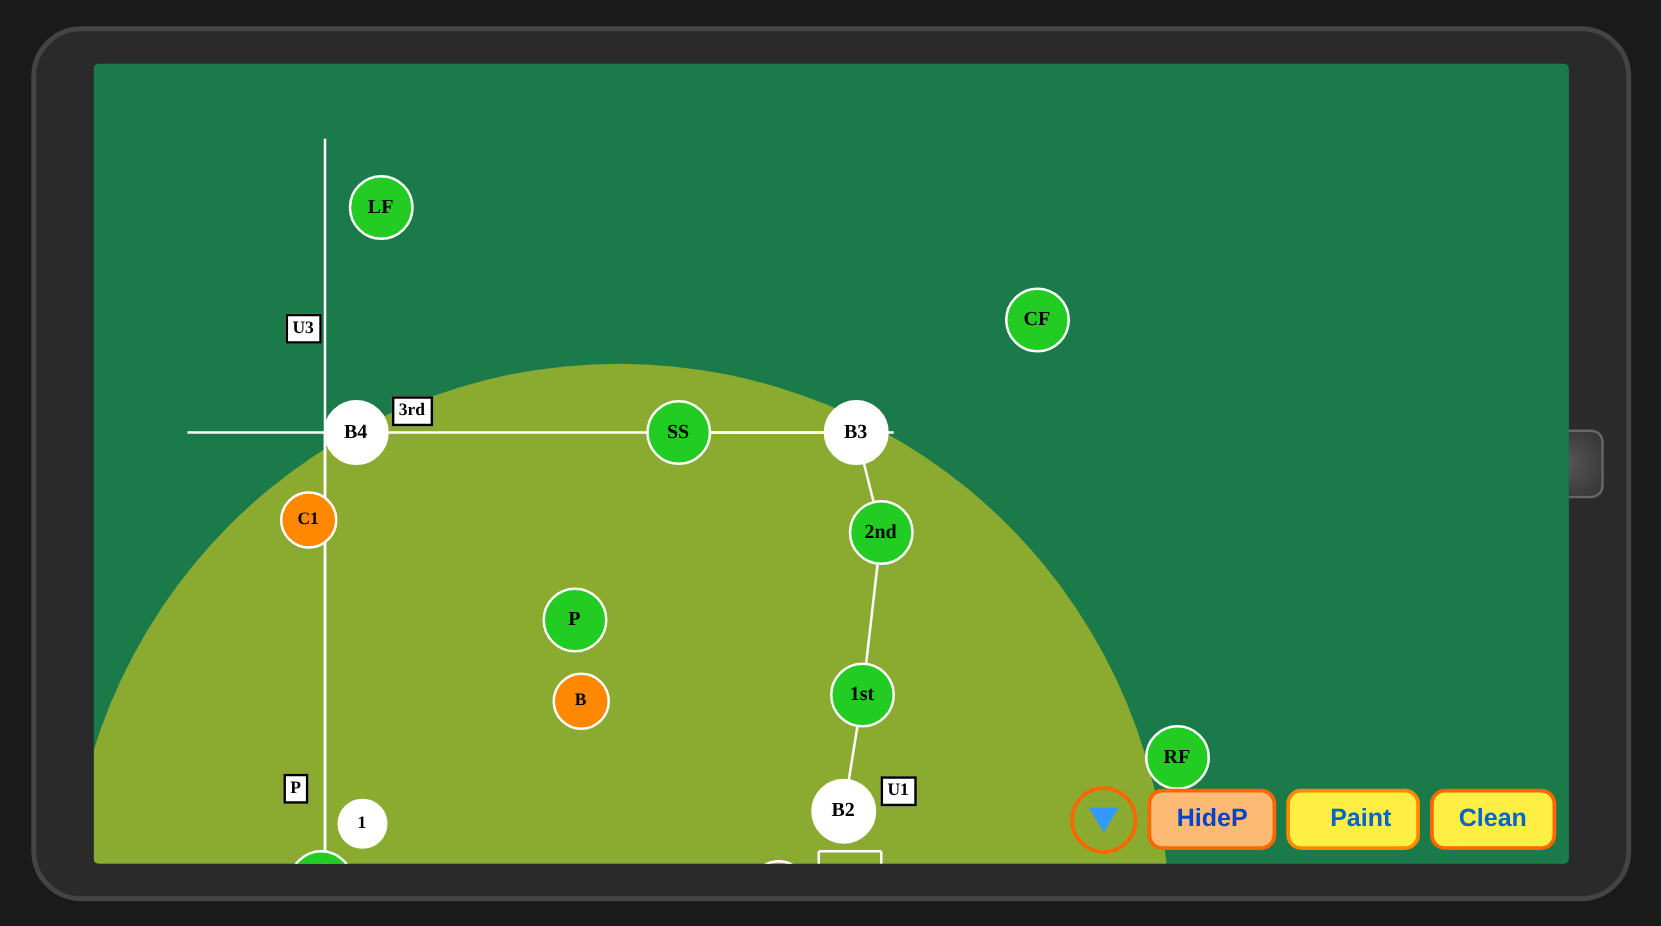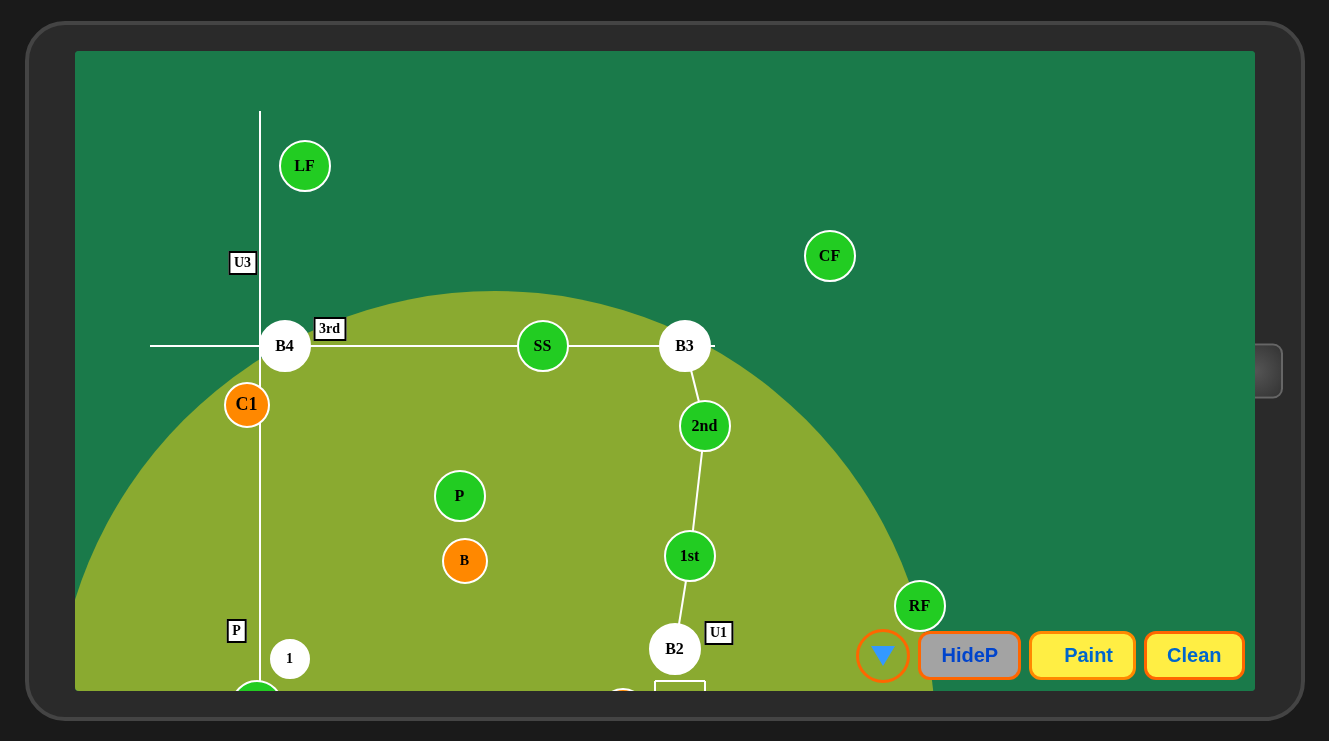--- a/index.html
+++ b/index.html
@@ -87,21 +87,21 @@
     .btn {
       padding: 10px 20px;
       border-radius: 12px;
       font-size: 20px;
       font-weight: bold;
       cursor: pointer;
       border: 3px solid;
     }
 
     .btn-hidep {
-      background: #a3a3a3;
+      background: #fdba74;
       border-color: #ff6600;
       color: #0044cc;
     }
 
     .btn-paint {
       background: #ffee44;
       border-color: #ff8800;
       color: #0066cc;
       padding-left: 32px;
     }
@@ -169,31 +169,31 @@
       <line x1="185" y1="295" x2="185" y2="640" stroke="white" stroke-width="2"></line>
 
       <line x1="580" y1="630" x2="630" y2="630" stroke="white" stroke-width="2"></line>
       <line x1="580" y1="630" x2="580" y2="660" stroke="white" stroke-width="2"></line>
       <line x1="630" y1="630" x2="630" y2="660" stroke="white" stroke-width="2"></line>
     </svg>
 
     <div id="players-container">
         <div class="player-circle green-circle" style="left: 230px; top: 115px; width: 52px; height: 52px; font-size: 16px;">LF</div>
         <div class="player-circle green-circle" style="left: 755px; top: 205px; width: 52px; height: 52px; font-size: 16px;">CF</div>
-        <div class="player-circle green-circle" style="left: 845px; top: 555px; width: 52px; height: 52px; font-size: 16px;">RF</div>
+        <div class="player-circle green-circle" style="left: 867px; top: 555px; width: 52px; height: 52px; font-size: 16px;">RF</div>
         <div class="player-circle green-circle" style="left: 468px; top: 295px; width: 52px; height: 52px; font-size: 16px;">SS</div>
         <div class="player-circle green-circle" style="left: 630px; top: 375px; width: 52px; height: 52px; font-size: 16px;">2nd</div>
         <div class="player-circle green-circle" style="left: 615px; top: 505px; width: 52px; height: 52px; font-size: 16px;">1st</div>
         <div class="player-circle green-circle" style="left: 385px; top: 445px; width: 52px; height: 52px; font-size: 16px;">P</div>
         <div class="player-circle green-circle" style="left: 182px; top: 655px; width: 52px; height: 52px; font-size: 16px;">C</div>
         <div class="player-circle blue-circle" style="left: 210px; top: 295px; width: 52px; height: 52px; font-size: 16px;">B4</div>
         <div class="player-circle blue-circle" style="left: 610px; top: 295px; width: 52px; height: 52px; font-size: 16px;">B3</div>
         <div class="player-circle blue-circle" style="left: 600px; top: 598px; width: 52px; height: 52px; font-size: 16px;">B2</div>
         <div class="player-circle blue-circle" style="left: 215px; top: 608px; width: 40px; height: 40px; font-size: 14px;">1</div>
-        <div class="player-circle orange-circle" style="left: 172px; top: 354px; width: 46px; height: 46px; font-size: 18px;">C1</div>
+        <div class="player-circle orange-circle" style="left: 172px; top: 365px; width: 46px; height: 46px; font-size: 14px;">C1</div>
         <div class="player-circle orange-circle" style="left: 390px; top: 510px; width: 46px; height: 46px; font-size: 14px;">B</div>
         <div class="player-circle orange-circle" style="left: 548px; top: 660px; width: 46px; height: 46px; font-size: 14px;">C2</div>
       </div>
     <div id="labels-container">
         <div class="player-label" style="left: 168px; top: 212px;">U3</div>
         <div class="player-label" style="left: 255px; top: 278px;">3rd</div>
         <div class="player-label" style="left: 162px; top: 580px;">P</div>
         <div class="player-label" style="left: 644px; top: 582px;">U1</div>
       </div>
 

